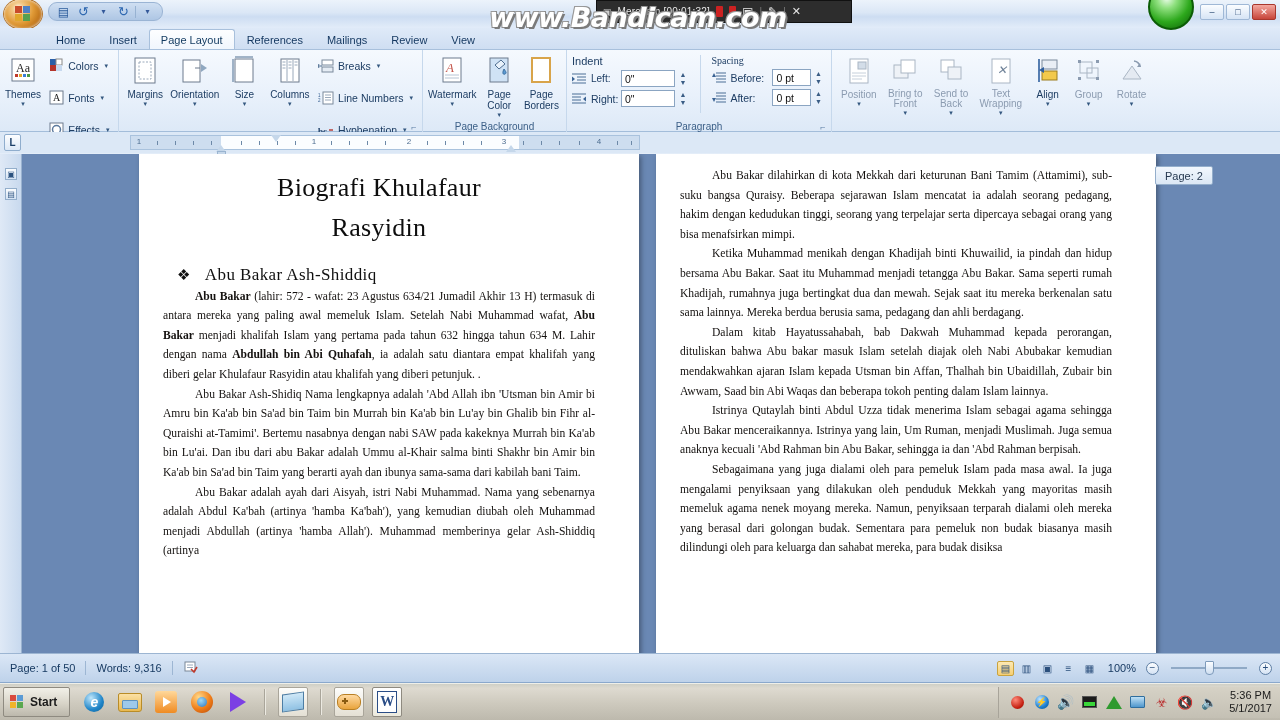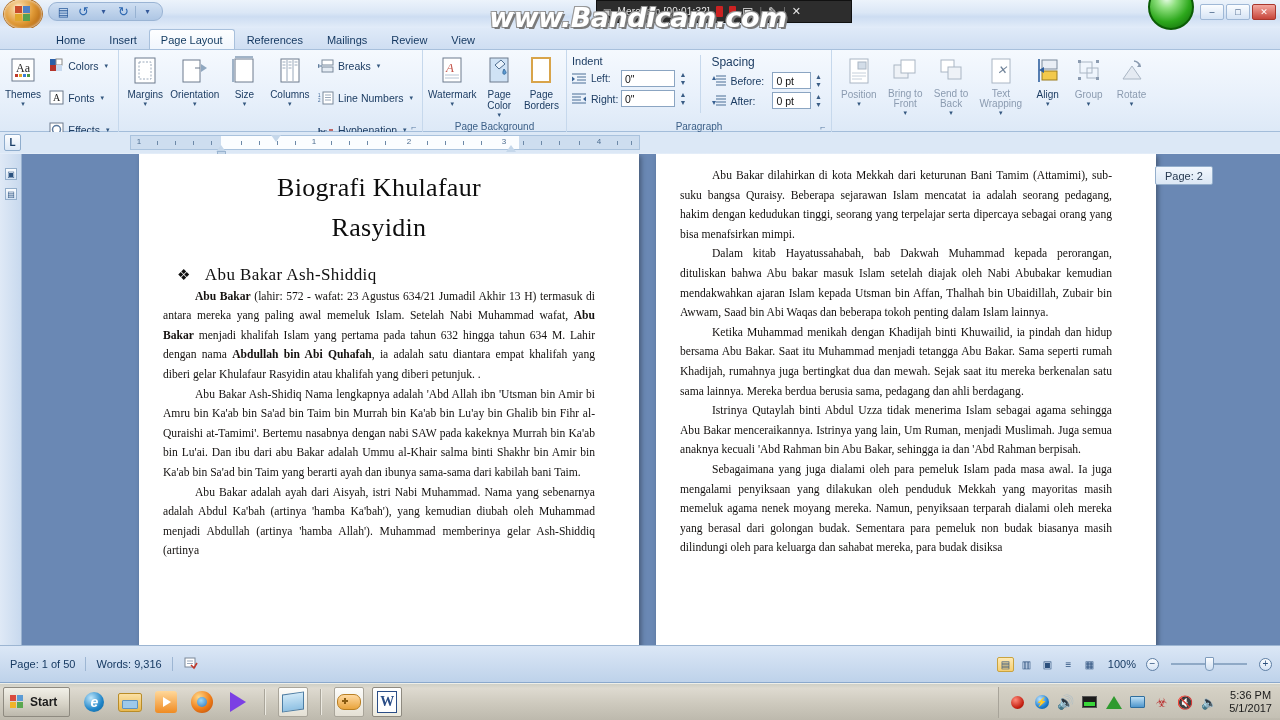--- a/index.html
+++ b/index.html
@@ -180,21 +180,21 @@
 
   .page-tooltip {
     position: absolute; left: 1155px; top: 166px; height: 19px; padding: 0 9px;
     line-height: 18px; font-size: 11px; color: #26384f;
     background: linear-gradient(#f2f7fd,#dbe7f5);
     border: 1px solid #94aecb; border-radius: 2px;
   }
 
   
   .statusbar {
-    position: absolute; left: 0; right: 0; bottom: 0; height: 37px;
+    position: absolute; left: 0; right: 0; bottom: 0; height: 29px;
     background: linear-gradient(#dbe7f6,#bed2ea);
     border-top: 1px solid #9cb5d2;
     display: flex; align-items: center; font-size: 11px; color: #173a62;
   }
   .sb-item { padding: 0 10px; white-space: nowrap; }
   .sb-sep { width:1px; height:14px; background:#9db6d3; }
   .sb-right { margin-left: auto; display:flex; align-items:center; gap:4px; padding-right: 8px; }
   .viewbtn { width:17px;height:15px;border:1px solid transparent; display:flex;align-items:center;justify-content:center;
      font-size:10px; color:#2b4f7c; }
   .viewbtn.sel { background: linear-gradient(#fde9b4,#f6cf72); border-color:#c9a33f; border-radius:2px; }
@@ -541,21 +541,21 @@
                   <path d="M0 2 h14 M0 5 h9 M0 8 h9 M0 11 h14" stroke="#4b6e96" stroke-width="1.2"></path>
                   <path d="M14 4.5 l-3 2.5 3 2.5z" fill="#3b6394"></path>
                 </svg>
               <span style="font-size:10.5px;color:#1d3d63;width:26px;">Right:</span>
               <span style="flex:1;height:17px;border:1px solid #8ba5c2;background:#fff;font-size:10.5px;color:#111;padding:1px 3px;line-height:14px;">0"</span>
               <span style="width:11px;font-size:7px;color:#3a5d85;line-height:8px;">▲<br>▼</span>
             </div>
           </div>
           <div style="width:1px;background:#c6d8ec;height:58px;"></div>
           <div style="display:flex;flex-direction:column;gap:3px;width:118px;">
-            <div style="font-size:12px;color:#1d3d63;">Spacing</div>
+            <div style="font-size:10px;color:#1d3d63;font-family:Liberation Serif, serif;">Spacing</div>
             <div style="display:flex;align-items:center;gap:4px;">
               <svg width="15" height="14">
                   <path d="M5 2 h10 M5 5 h10 M5 8 h10 M5 11 h10" stroke="#4b6e96" stroke-width="1.2"></path>
                   <path d="M1 6 l2 -4 2 4z" fill="#3b6394"></path>
                 </svg>
               <span style="font-size:10.5px;color:#1d3d63;width:38px;">Before:</span>
               <span style="flex:1;height:17px;border:1px solid #8ba5c2;background:#fff;font-size:10.5px;color:#111;padding:1px 3px;line-height:14px;">0 pt</span>
               <span style="width:11px;font-size:7px;color:#3a5d85;line-height:8px;">▲<br>▼</span>
             </div>
             <div style="display:flex;align-items:center;gap:4px;">
@@ -711,22 +711,22 @@
           </div>
           <p class="doc-p"><b>Abu  Bakar</b> (lahir: 572 - wafat: 23 Agustus 634/21 Jumadil Akhir 13 H) termasuk di antara mereka yang paling awal memeluk Islam. Setelah Nabi Muhammad wafat, <b>Abu Bakar</b> menjadi khalifah Islam yang pertama pada tahun 632 hingga tahun 634 M. Lahir dengan nama <b>Abdullah bin Abi Quhafah</b>, ia adalah satu diantara empat khalifah yang diberi gelar Khulafaur Rasyidin atau khalifah yang diberi petunjuk. .</p>
           <p class="doc-p">Abu Bakar Ash-Shidiq Nama lengkapnya adalah 'Abd Allah ibn 'Utsman bin Amir bi Amru bin Ka'ab bin Sa'ad bin Taim bin Murrah bin Ka'ab bin Lu'ay bin Ghalib bin Fihr al-Quraishi at-Tamimi'. Bertemu nasabnya dengan nabi SAW pada kakeknya Murrah bin Ka'ab bin Lu'ai. Dan ibu dari abu Bakar adalah Ummu al-Khair salma binti Shakhr bin Amir bin Ka'ab bin Sa'ad bin Taim yang berarti ayah dan ibunya sama-sama dari kabilah bani Taim.</p>
           <p class="doc-p">Abu Bakar adalah ayah dari Aisyah, istri Nabi Muhammad. Nama yang sebenarnya adalah Abdul Ka'bah (artinya 'hamba Ka'bah'), yang kemudian diubah oleh Muhammad menjadi Abdullah (artinya 'hamba Allah'). Muhammad memberinya gelar Ash-Shiddiq (artinya</p>
         </div>
       </div>
 
       <div class="page right">
         <div class="doc-inner right">
           <p class="doc-p">Abu Bakar dilahirkan di kota Mekkah dari keturunan Bani Tamim (Attamimi), sub-suku bangsa Quraisy. Beberapa sejarawan Islam mencatat ia adalah seorang pedagang, hakim dengan kedudukan tinggi, seorang yang terpelajar serta dipercaya sebagai orang yang bisa menafsirkan mimpi.</p>
+          <p class="doc-p">Ketika Muhammad menikah dengan Khadijah binti Khuwailid, ia pindah dan hidup bersama Abu Bakar. Saat itu Muhammad menjadi tetangga Abu Bakar. Sama seperti rumah Khadijah, rumahnya juga bertingkat dua dan mewah. Sejak saat itu mereka berkenalan satu sama lainnya. Mereka berdua berusia sama, pedagang dan ahli berdagang.</p>
           <p class="doc-p">Dalam kitab Hayatussahabah, bab Dakwah Muhammad kepada perorangan, dituliskan bahwa Abu bakar masuk Islam setelah diajak oleh Nabi Abubakar kemudian mendakwahkan ajaran Islam kepada Utsman bin Affan, Thalhah bin Ubaidillah, Zubair bin Awwam, Saad bin Abi Waqas dan beberapa tokoh penting dalam Islam lainnya.</p>
-          <p class="doc-p">Ketika Muhammad menikah dengan Khadijah binti Khuwailid, ia pindah dan hidup bersama Abu Bakar. Saat itu Muhammad menjadi tetangga Abu Bakar. Sama seperti rumah Khadijah, rumahnya juga bertingkat dua dan mewah. Sejak saat itu mereka berkenalan satu sama lainnya. Mereka berdua berusia sama, pedagang dan ahli berdagang.</p>
           <p class="doc-p">Istrinya Qutaylah binti Abdul Uzza tidak menerima Islam sebagai agama sehingga Abu Bakar menceraikannya. Istrinya yang lain, Um Ruman, menjadi Muslimah. Juga semua anaknya kecuali 'Abd Rahman bin Abu Bakar, sehingga ia dan 'Abd Rahman berpisah.</p>
           <p class="doc-p">Sebagaimana yang juga dialami oleh para pemeluk Islam pada masa awal. Ia juga mengalami penyiksaan yang dilakukan oleh penduduk Mekkah yang mayoritas masih memeluk agama nenek moyang mereka. Namun, penyiksaan terparah dialami oleh mereka yang berasal dari golongan budak. Sementara para pemeluk non budak biasanya masih dilindungi oleh para keluarga dan sahabat mereka, para budak disiksa</p>
         </div>
       </div>
 
       <div class="page-tooltip" style="position:absolute;left:1155px;top:12px;">Page: 2</div>
     </div>
 
     <div class="statusbar">
       <div class="sb-item">Page: 1 of 50</div>

